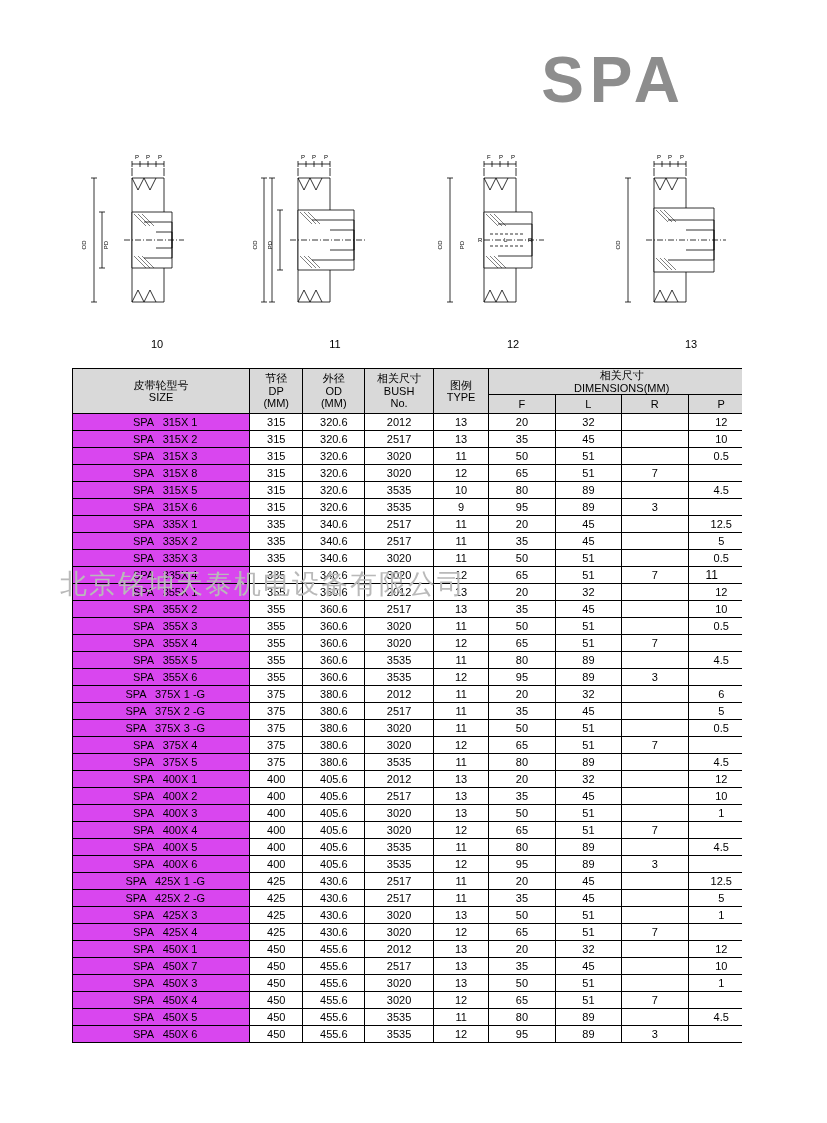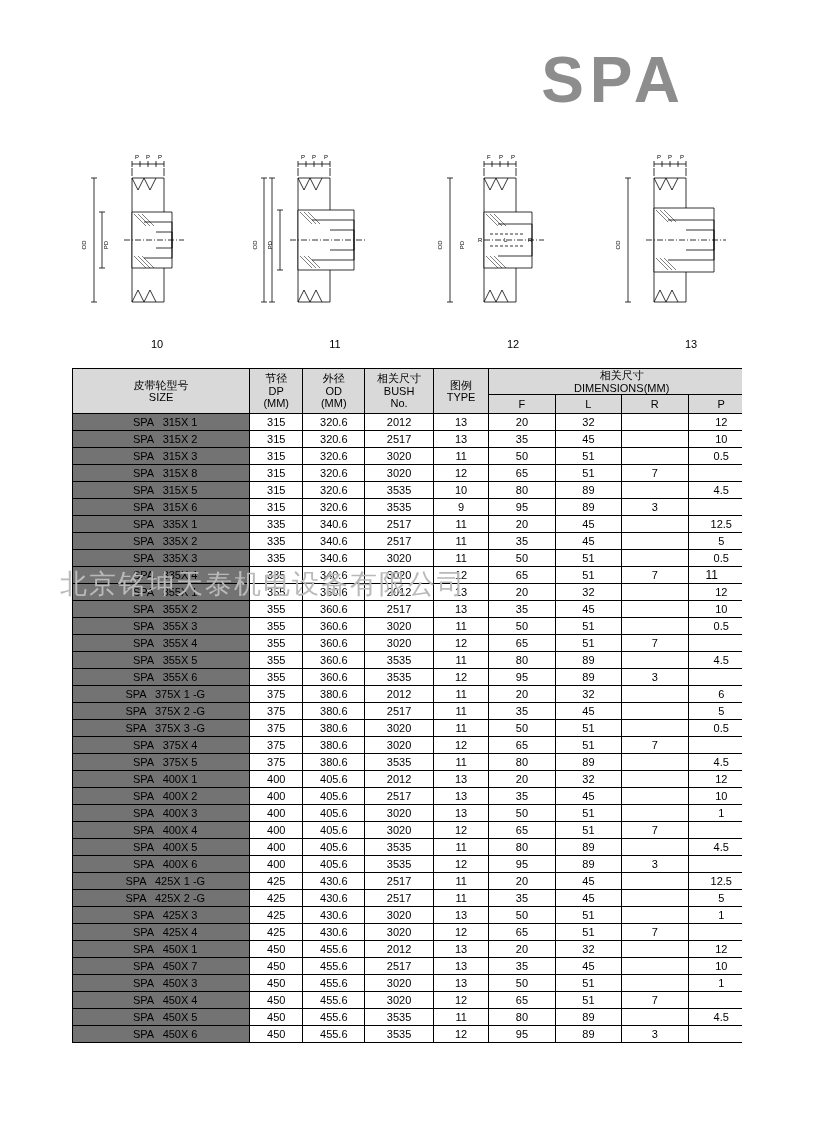--- a/index.html
+++ b/index.html
@@ -20,21 +20,21 @@
   .fig .cap{position:absolute;bottom:0;left:0;width:100%;text-align:center;font-size:11px;}
   .fig svg{position:absolute;left:0;top:0;}
 
   
   .tbl-wrap{position:absolute;left:72px;top:368px;width:683px;}
   table.spec{border-collapse:collapse;width:683px;font-size:11px;border-radius:16px;}
   table.spec td,table.spec th{border:1px solid #000;padding:0;text-align:center;vertical-align:middle;font-weight:normal;}
   .hdr td{background:#d9d9d9;font-size:11px;line-height:1.15;padding:3px 1px;}
   .hdr-sub td{background:#d9d9d9;height:18px;}
   .grpline td{border-top:2px solid #000;}
-  td.size{background:#737373;text-align:left;padding-left:10px;font-size:11px;letter-spacing:0;}
+  td.size{background:#d946ef;text-align:left;padding-left:10px;font-size:11px;letter-spacing:0;}
   td.size .sp{display:inline-block;width:38px;}
   td.size .code{display:inline-block;}
   .r{height:17px;}
   .col-dp{width:48px;}
   .col-od{width:56px;}
   .col-bush{width:62px;}
   .col-type{width:50px;}
   .col-f{width:60px;}
   .col-l{width:60px;}
   .col-r{width:60px;}

